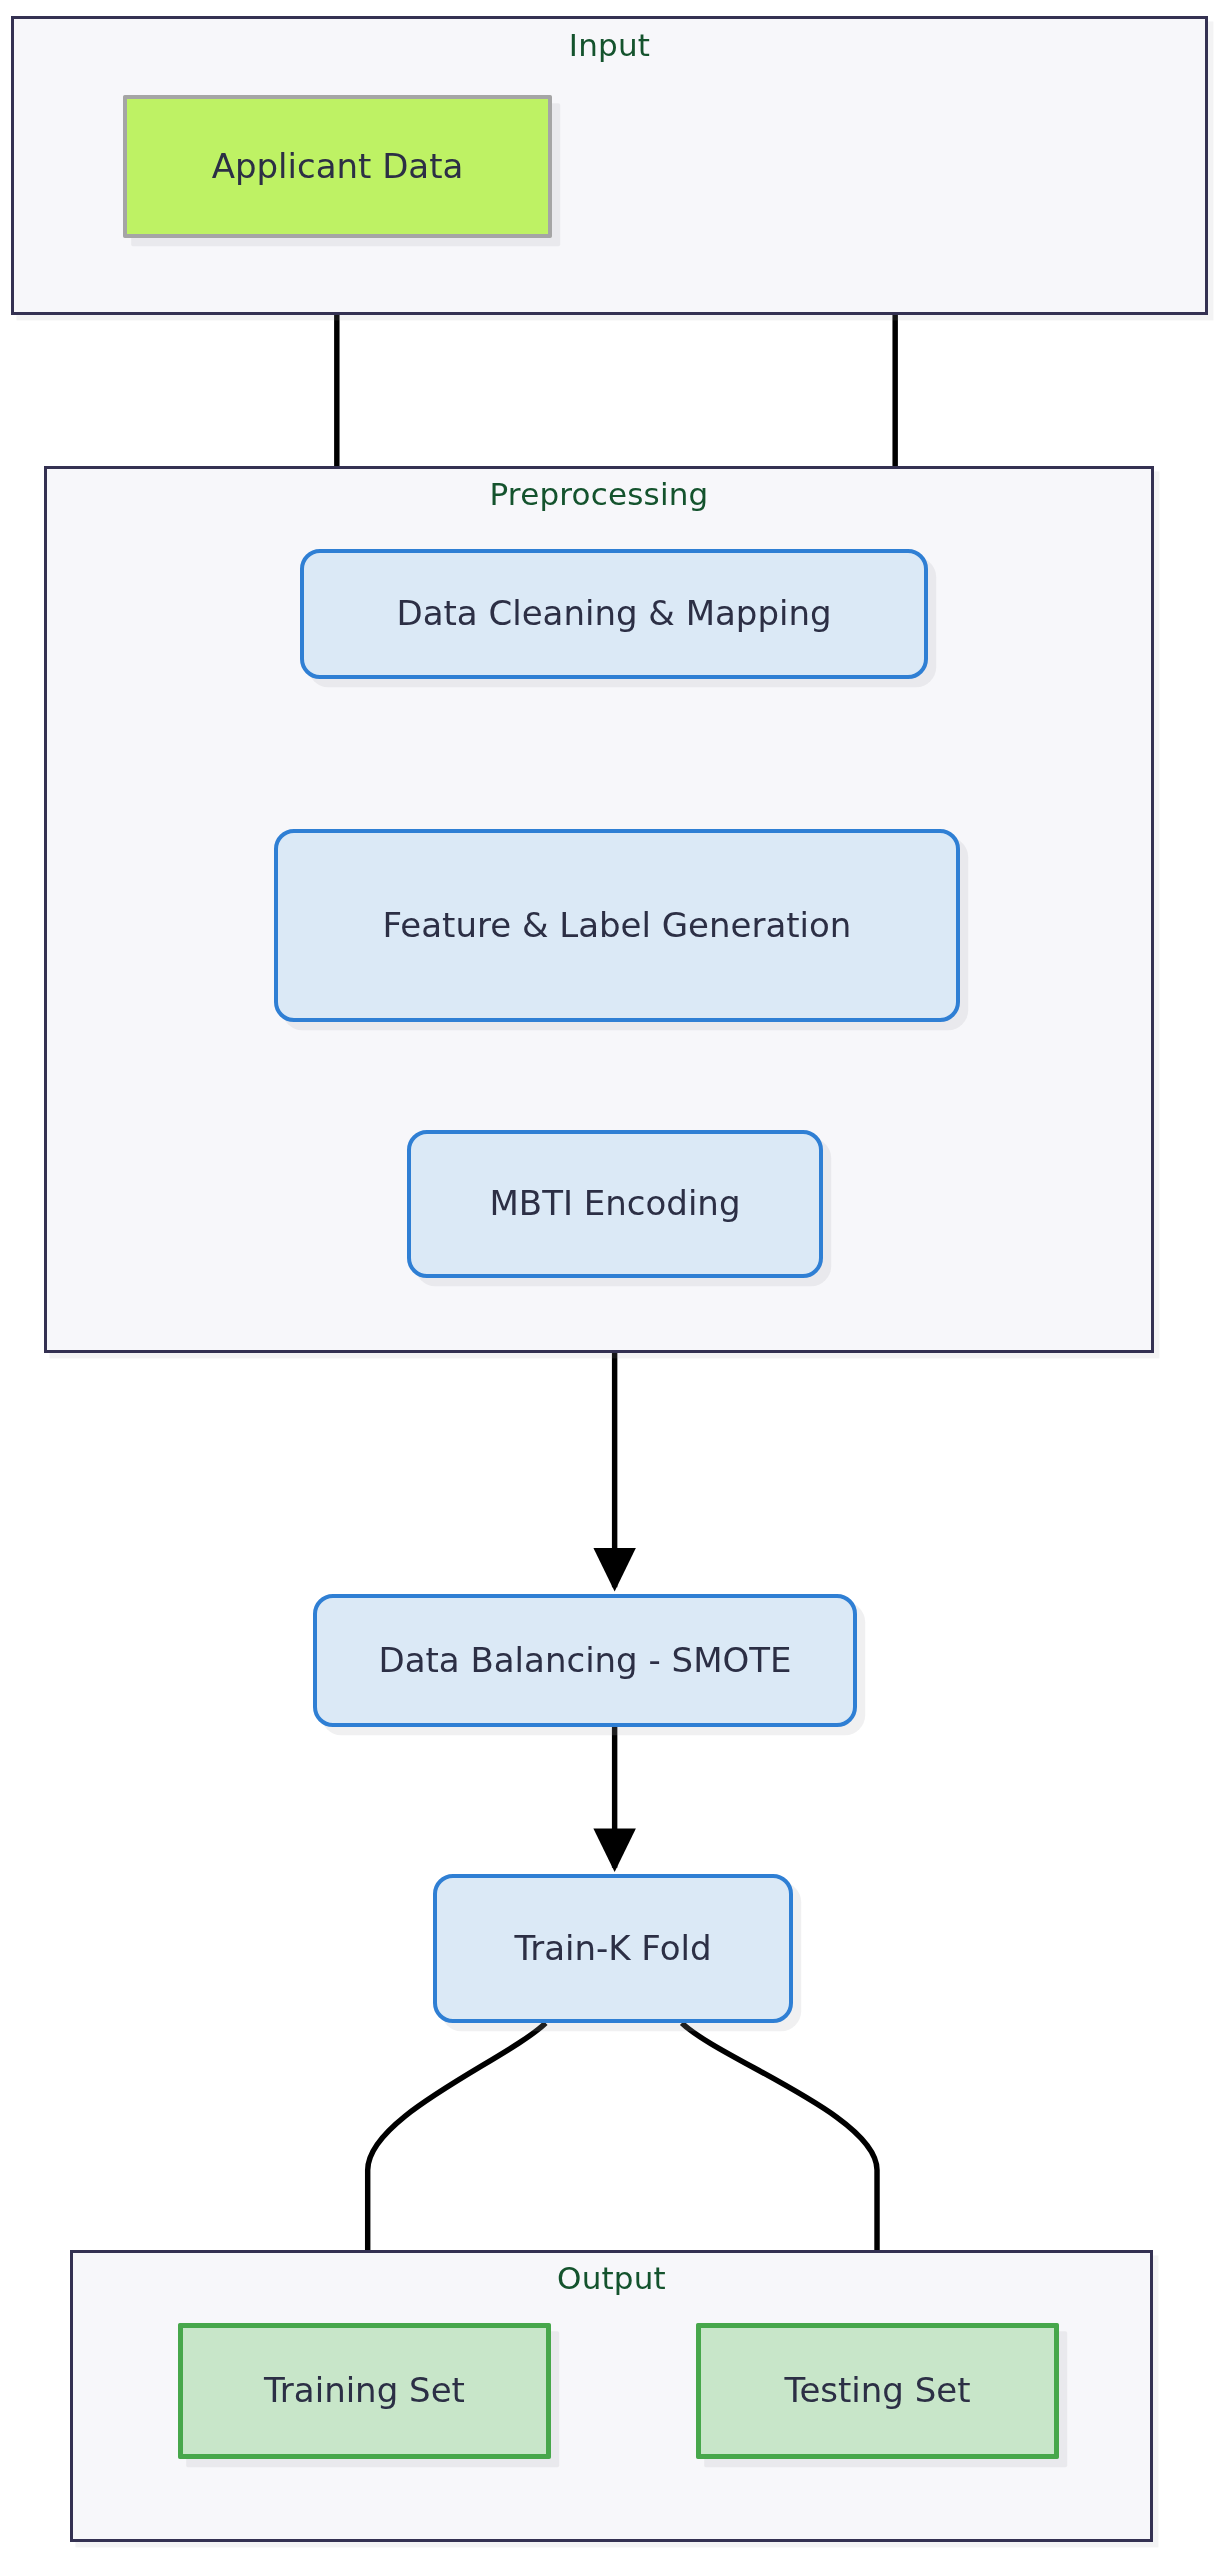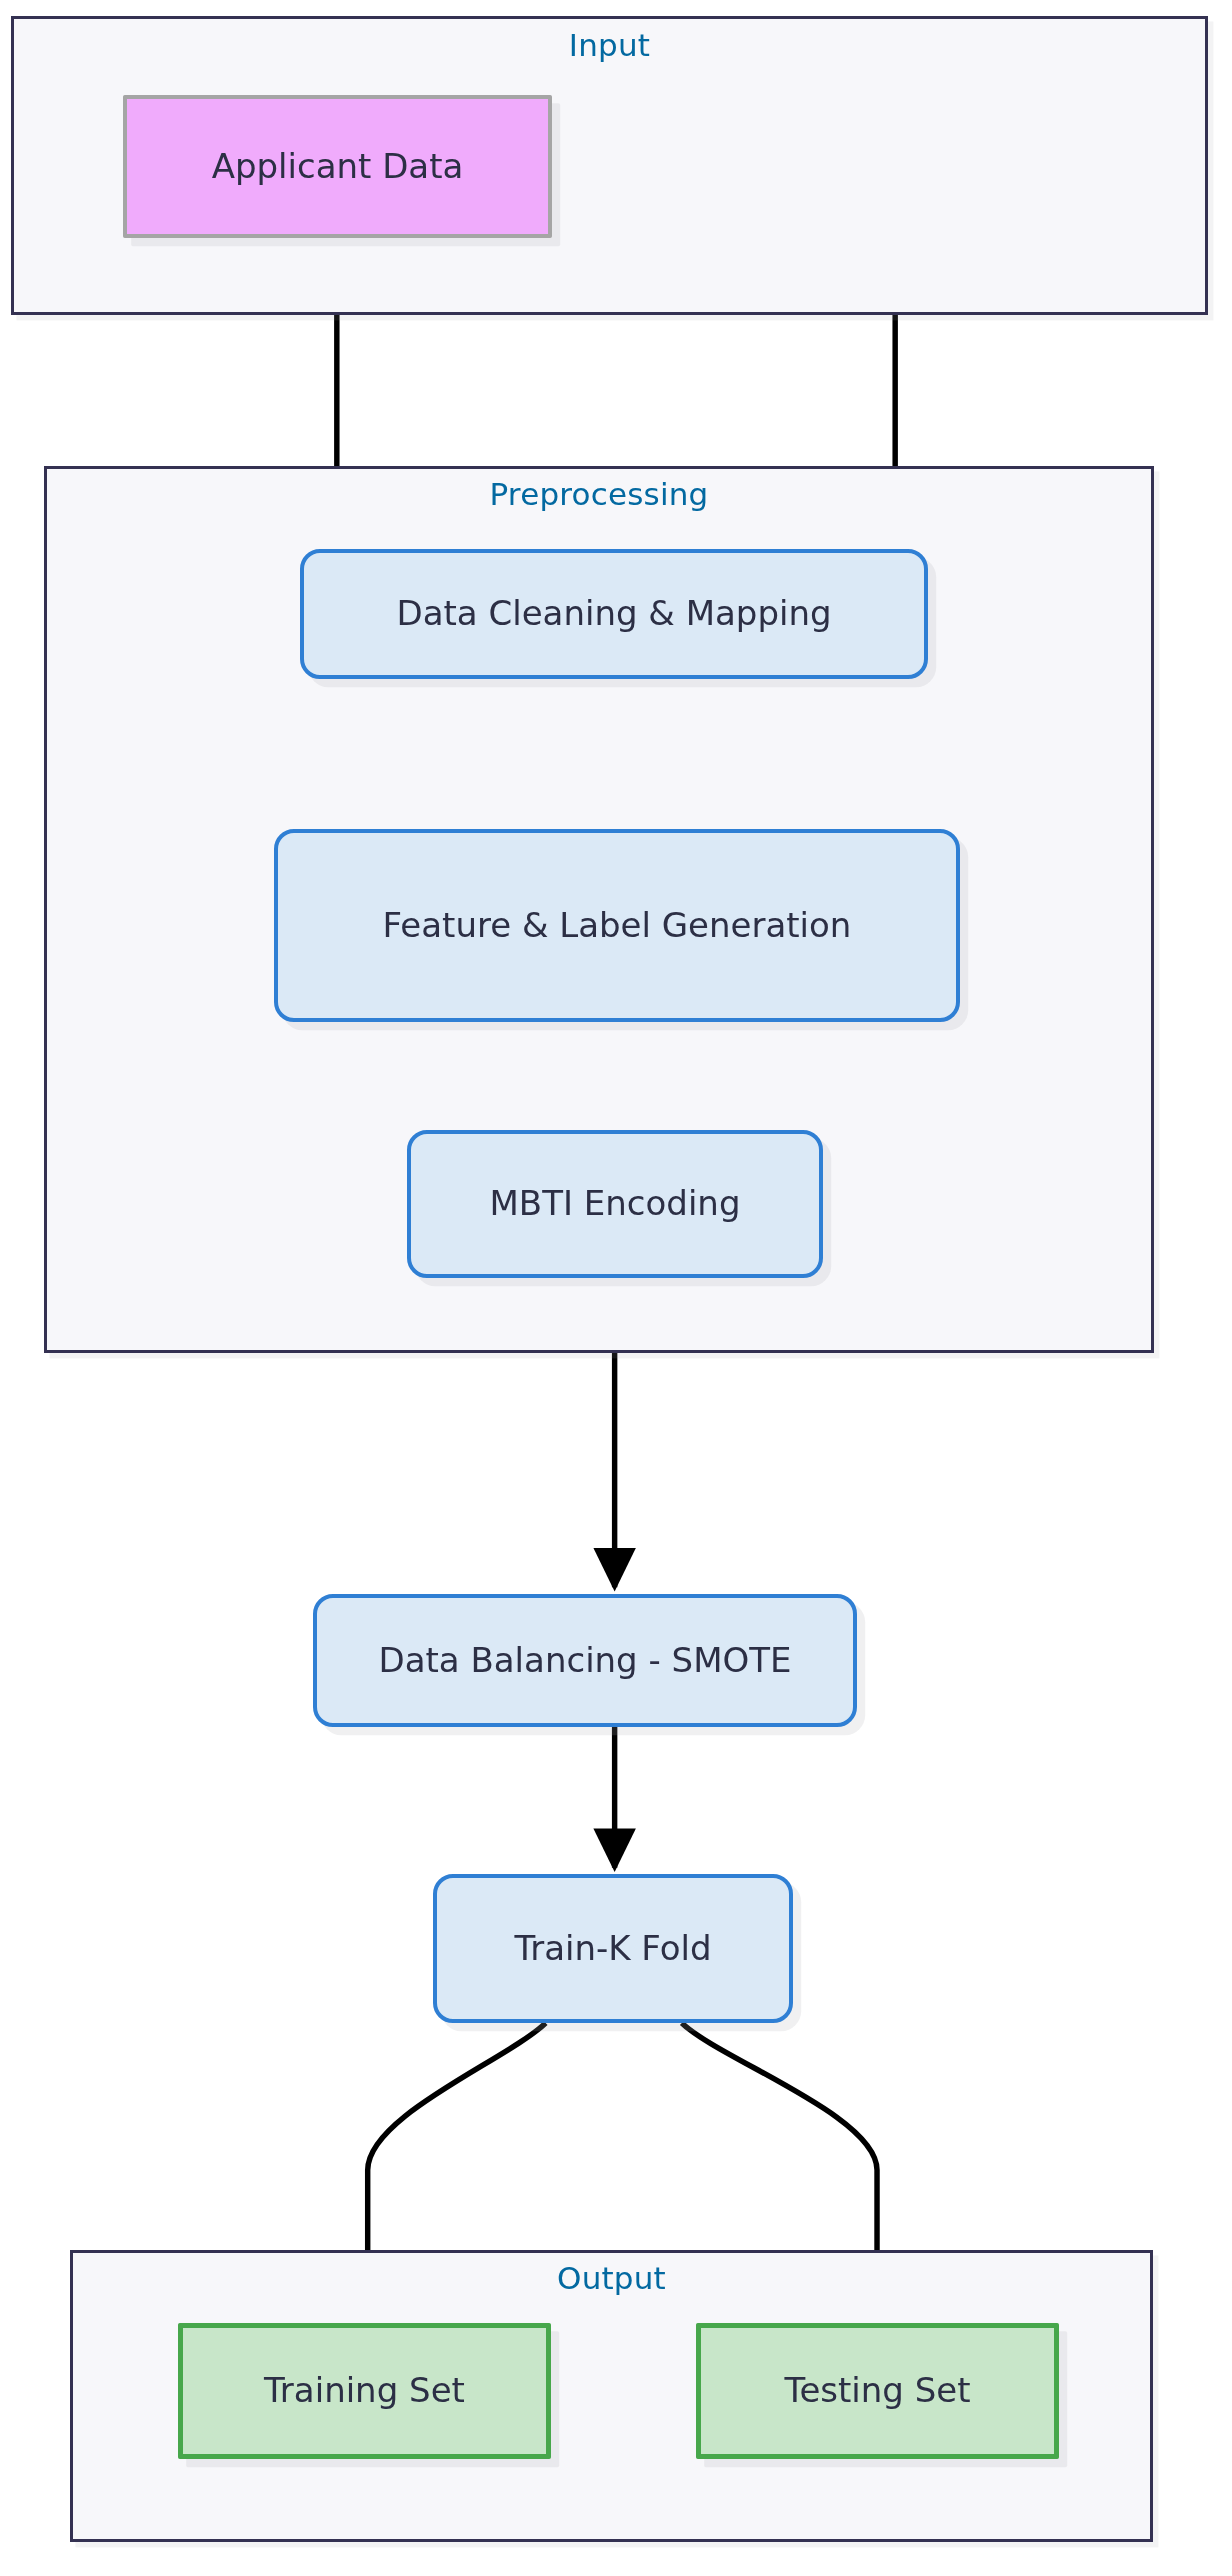--- a/index.html
+++ b/index.html
@@ -19,40 +19,40 @@
     background:#f7f7fa;
     border:3.6px solid #343152;
     box-sizing:border-box;
     box-shadow:5.4px 5.4px 0 0 rgba(160,160,170,.13);
   }
   .cluster-label{
     position:absolute;
     top:7.3px;left:0;width:100%;
     text-align:center;
     font-size:31px;
-    color:#0369a1;
+    color:#14532d;
     letter-spacing:0.2px;
     white-space:nowrap;
   }
 
   
   .node{
     position:absolute;
     box-sizing:border-box;
     display:flex;align-items:center;justify-content:center;
     text-align:center;
     color:#2c2f45;
     line-height:1.15;
     white-space:nowrap;
   }
   .node-label{pointer-events:none;}
 
   
   .node.gray{
-    background:#f0abfc;
+    background:#bef264;
     border:4.5px solid #a5a5a5;
     border-radius:1.8px;
     box-shadow:8.2px 8.2px 0 0 rgba(170,170,175,.18);
     font-size:34px;
   }
   
   .node.blue{
     background:#dbe9f6;
     border:4.5px solid #2f7fd4;
     border-radius:20px;

